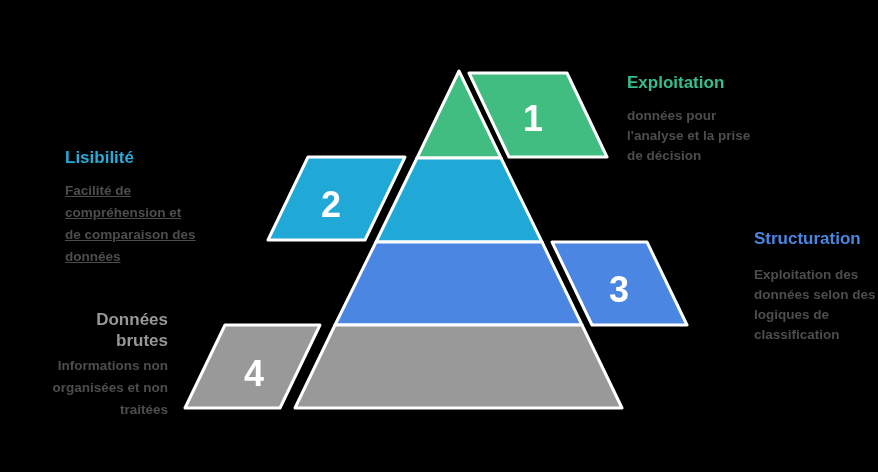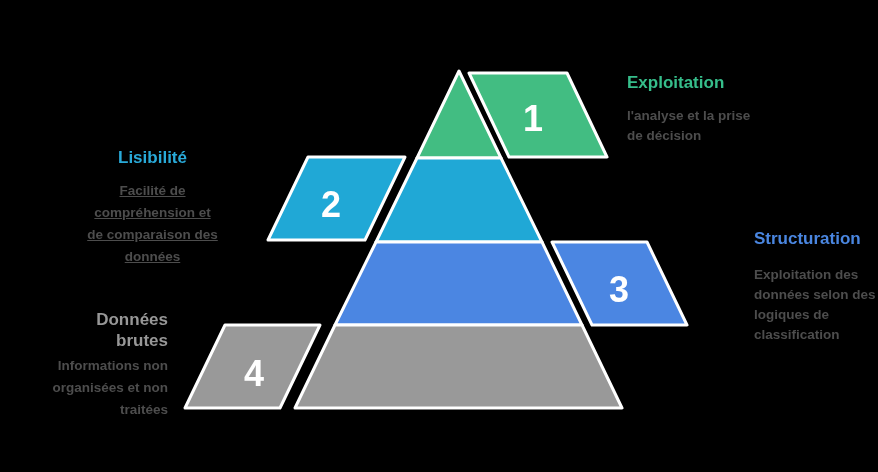--- a/index.html
+++ b/index.html
@@ -18,21 +18,21 @@
     font-weight: 700;
   }
   .label { position: absolute; }
   .label .line { white-space: nowrap; }
   .label-title { font-size: 17px; font-weight: 700; line-height: 21px; }
   .label-body { font-size: 13.5px; font-weight: 600; }
 
   #label-exploitation { left: 627px; top: 60px; width: 170px; text-align: left; margin-top: 12px; }
   #label-exploitation .label-body { margin-top: 13px; line-height: 20px; }
 
-  #label-lisibilite { right: 638px; top: 147px; width: 175px; text-align: center; }
+  #label-lisibilite { right: 638px; top: 147px; width: 175px; text-align: left; }
   #label-lisibilite .label-body { margin-top: 12px; line-height: 22px; text-decoration: underline; }
 
   #label-structuration { left: 710px; top: 228px; width: 160px; text-align: left; margin-left: 44px; }
   #label-structuration .label-body { margin-top: 16px; line-height: 20px; }
 
   #label-donnees-brutes { right: 710px; top: 309px; width: 160px; text-align: right; }
   #label-donnees-brutes .label-body { margin-top: 4px; line-height: 22px; }
 </style>
 </head>
 <body>
@@ -52,20 +52,21 @@
       <text x="331" y="217" text-anchor="middle" fill="#ffffff" class="piece-number">2</text>
       <text x="619" y="302" text-anchor="middle" fill="#ffffff" class="piece-number">3</text>
       <text x="254" y="386" text-anchor="middle" fill="#ffffff" class="piece-number">4</text>
     </svg>
 
   <div class="label" id="label-exploitation">
     <div class="label-title" style="color: rgb(54, 190, 139);">
       <div class="line">Exploitation</div>
     </div>
     <div class="label-body" style="color: rgb(77, 77, 77);">
+      <div class="line">données pour</div>
       <div class="line">l'analyse et la prise</div>
       <div class="line">de décision</div>
     </div>
   </div>
 
   <div class="label" id="label-lisibilite">
     <div class="label-title" style="color: rgb(41, 170, 217);">
       <div class="line">Lisibilité</div>
     </div>
     <div class="label-body" style="color: rgb(77, 77, 77);">

